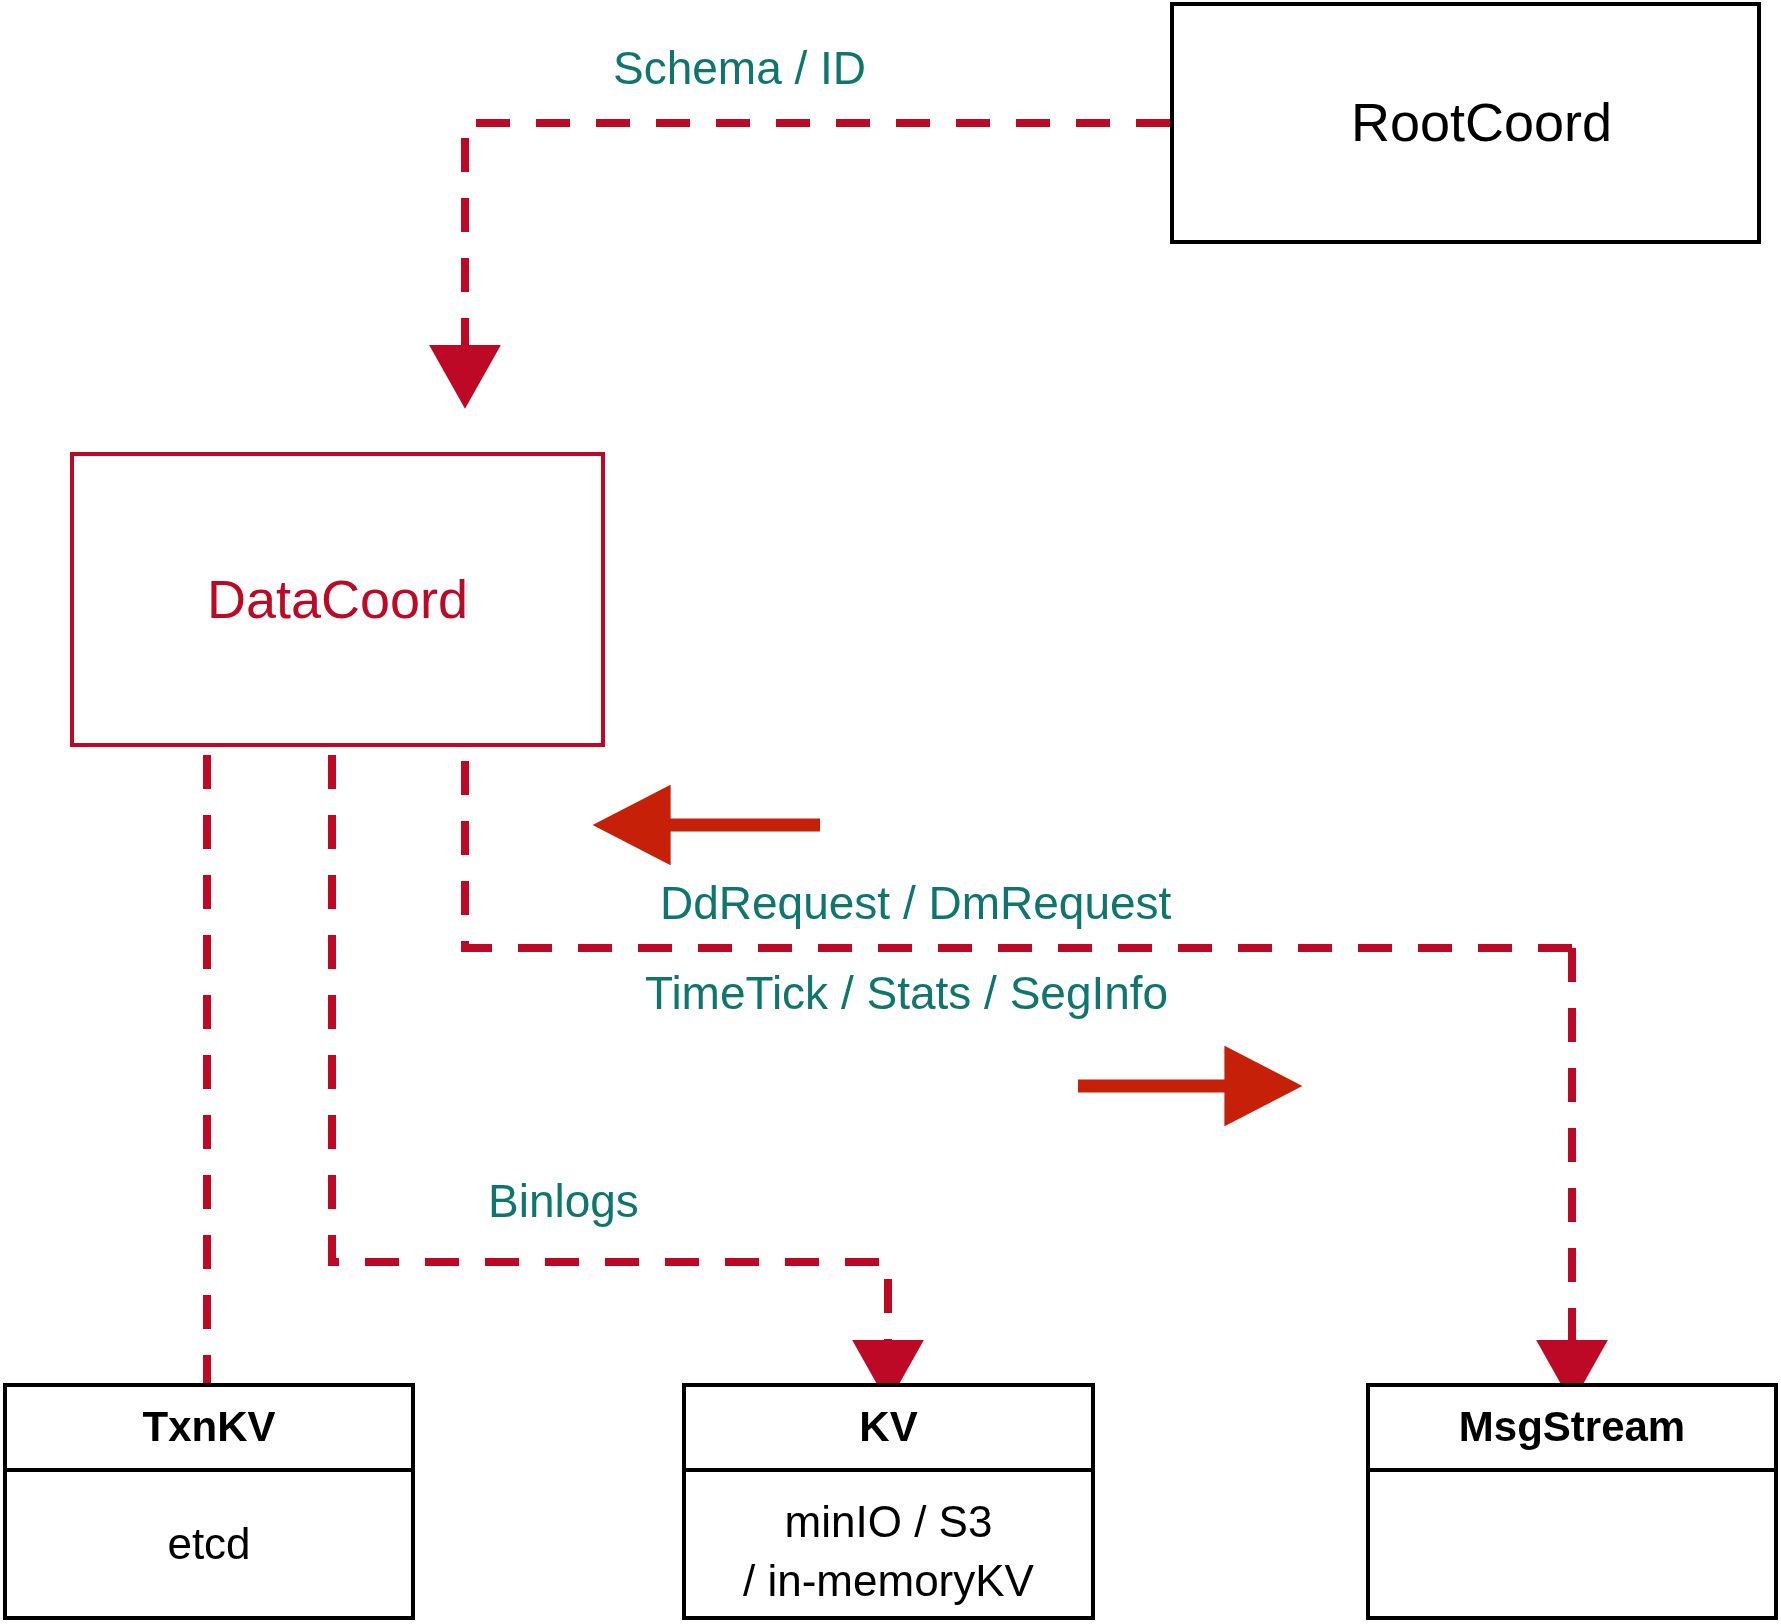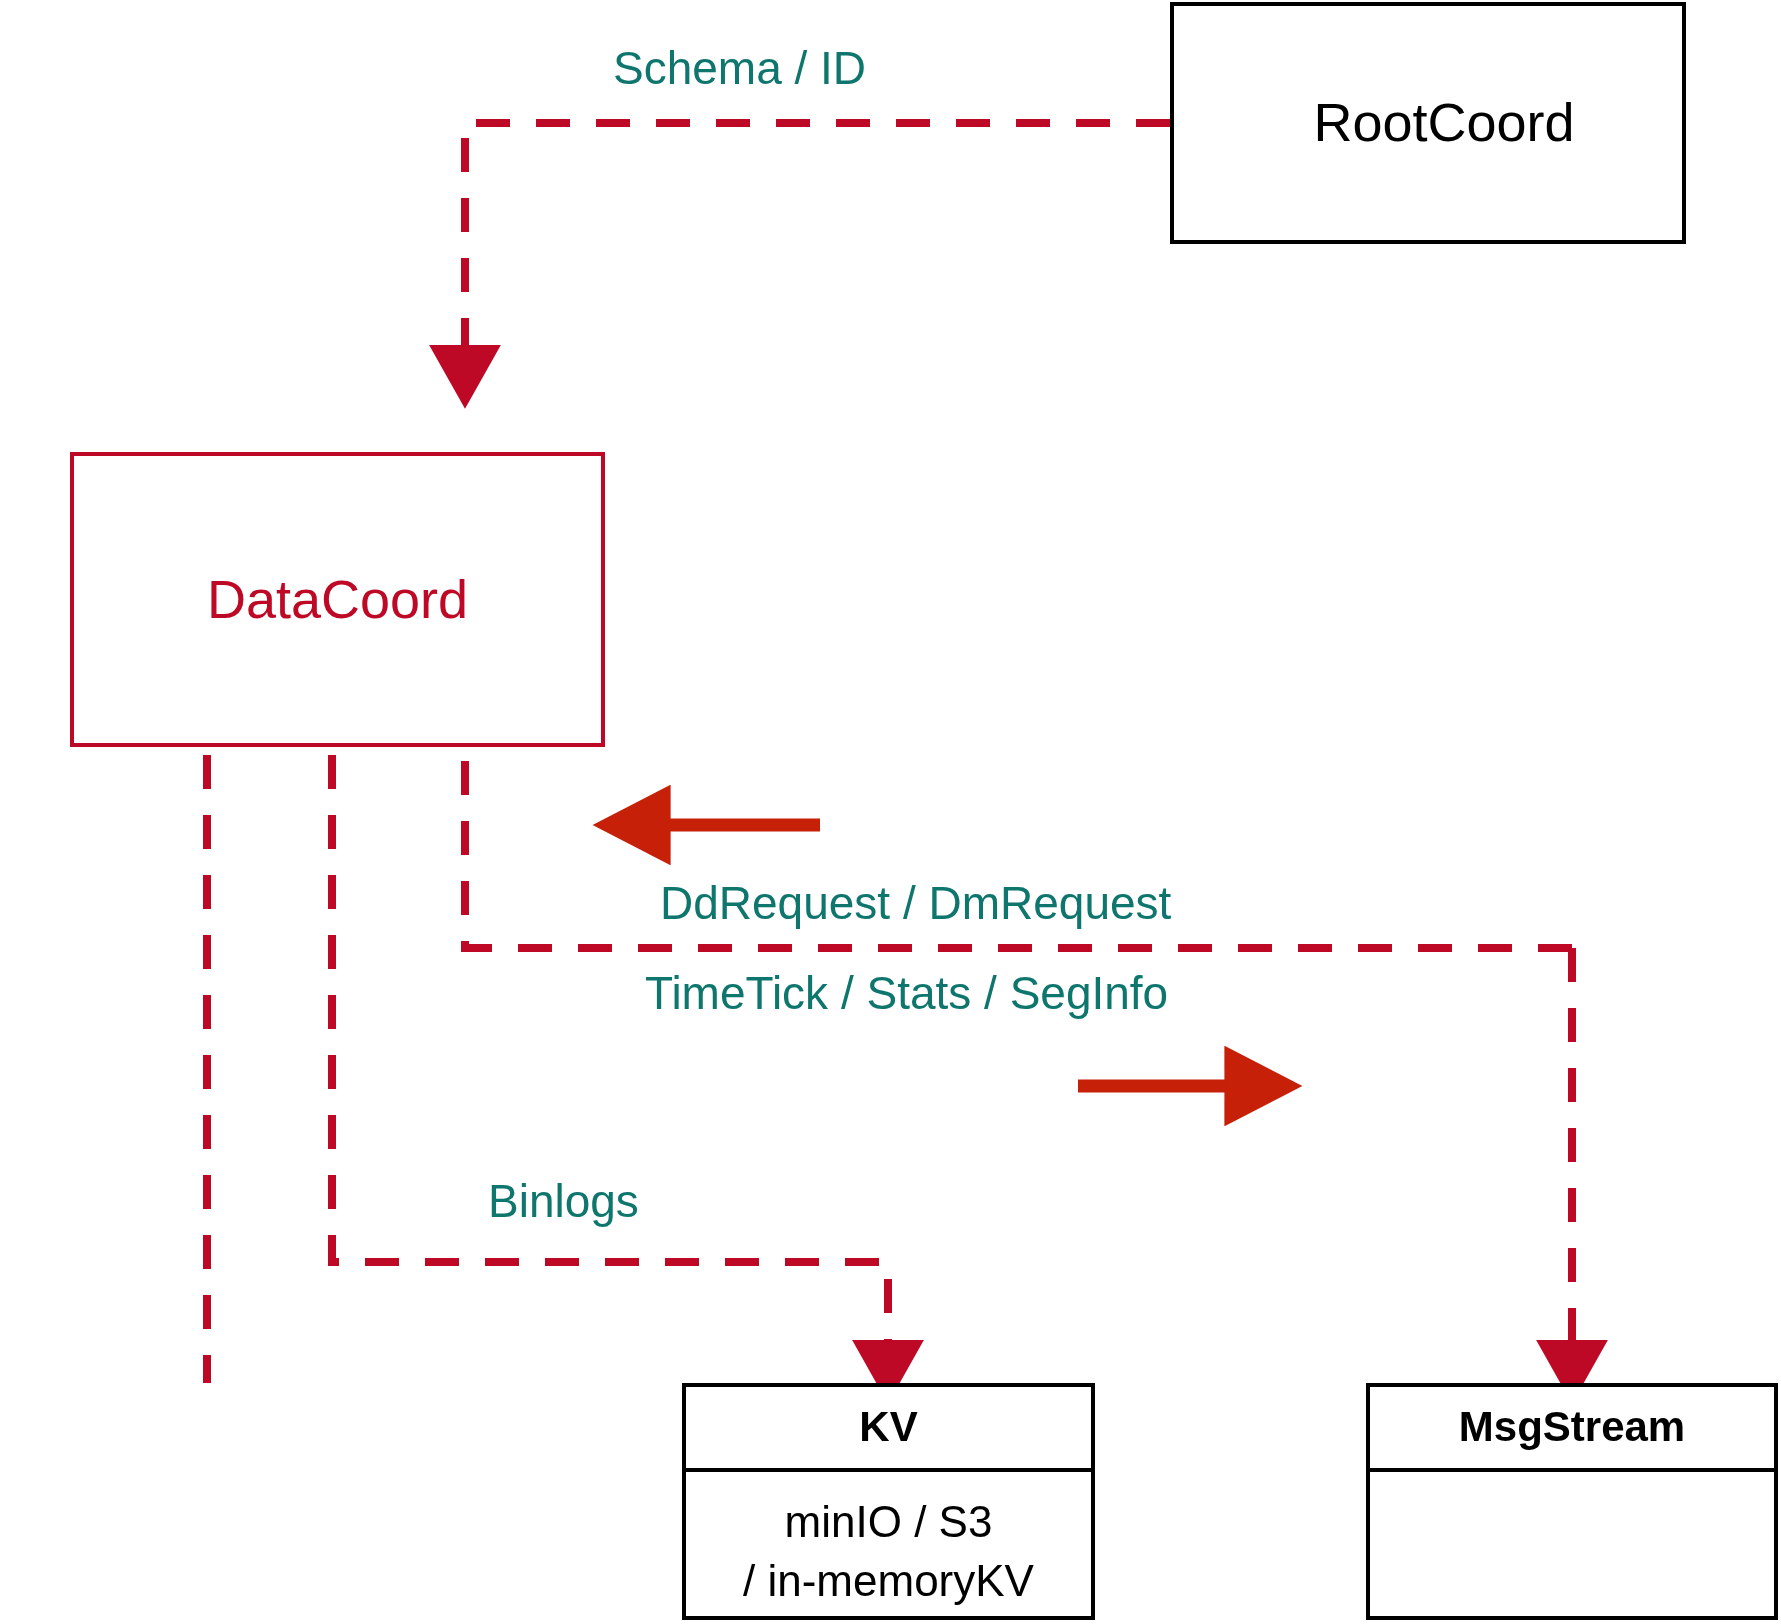--- a/index.html
+++ b/index.html
@@ -121,28 +121,36 @@
 
     <path d="M1572,948 L465,948 L465,640" fill="none" stroke="#bd0926" stroke-width="8" stroke-dasharray="34,26" marker-end="url(#dashHead)"></path>
 
     <path d="M1572,948 L1572,1367" fill="none" stroke="#bd0926" stroke-width="8" stroke-dasharray="34,26" marker-end="url(#dashHead)"></path>
 
     <line x1="820" y1="825" x2="655" y2="825" stroke="#c62009" stroke-width="13" marker-end="url(#solidHead)"></line>
 
     <line x1="1078" y1="1086" x2="1240" y2="1086" stroke="#c62009" stroke-width="13" marker-end="url(#solidHead)"></line>
   </svg>
 
-  <div class="node plain" style="left:1170px; top:2px; width:516px; height:242px;padding-left:32px;">
+  <div class="node plain" style="left:1170px; top:2px; width:591px; height:242px;padding-left:32px;">
     <span class="node-label">RootCoord</span>
   </div>
 
   <div class="node accent" style="left:70px; top:452px; width:535px; height:295px;">
     <span class="node-label">DataCoord</span>
   </div>
 
+  <div class="node split" style="left:3px; top:1383px; width:412px; height:237px;">
+    <div class="split-head" style="height:85px;">
+      <span class="node-label">TxnKV</span>
+    </div>
+    <div class="split-body">
+      <span class="node-label">etcd</span>
+    </div>
+  </div>
 
   <div class="node split" style="left:682px; top:1383px; width:413px; height:237px;gap:15px;">
     <div class="split-head" style="height:85px;">
       <span class="node-label">KV</span>
     </div>
     <div class="split-body">
       <span class="node-label">minIO / S3
 / in-memoryKV</span>
     </div>
   </div>

